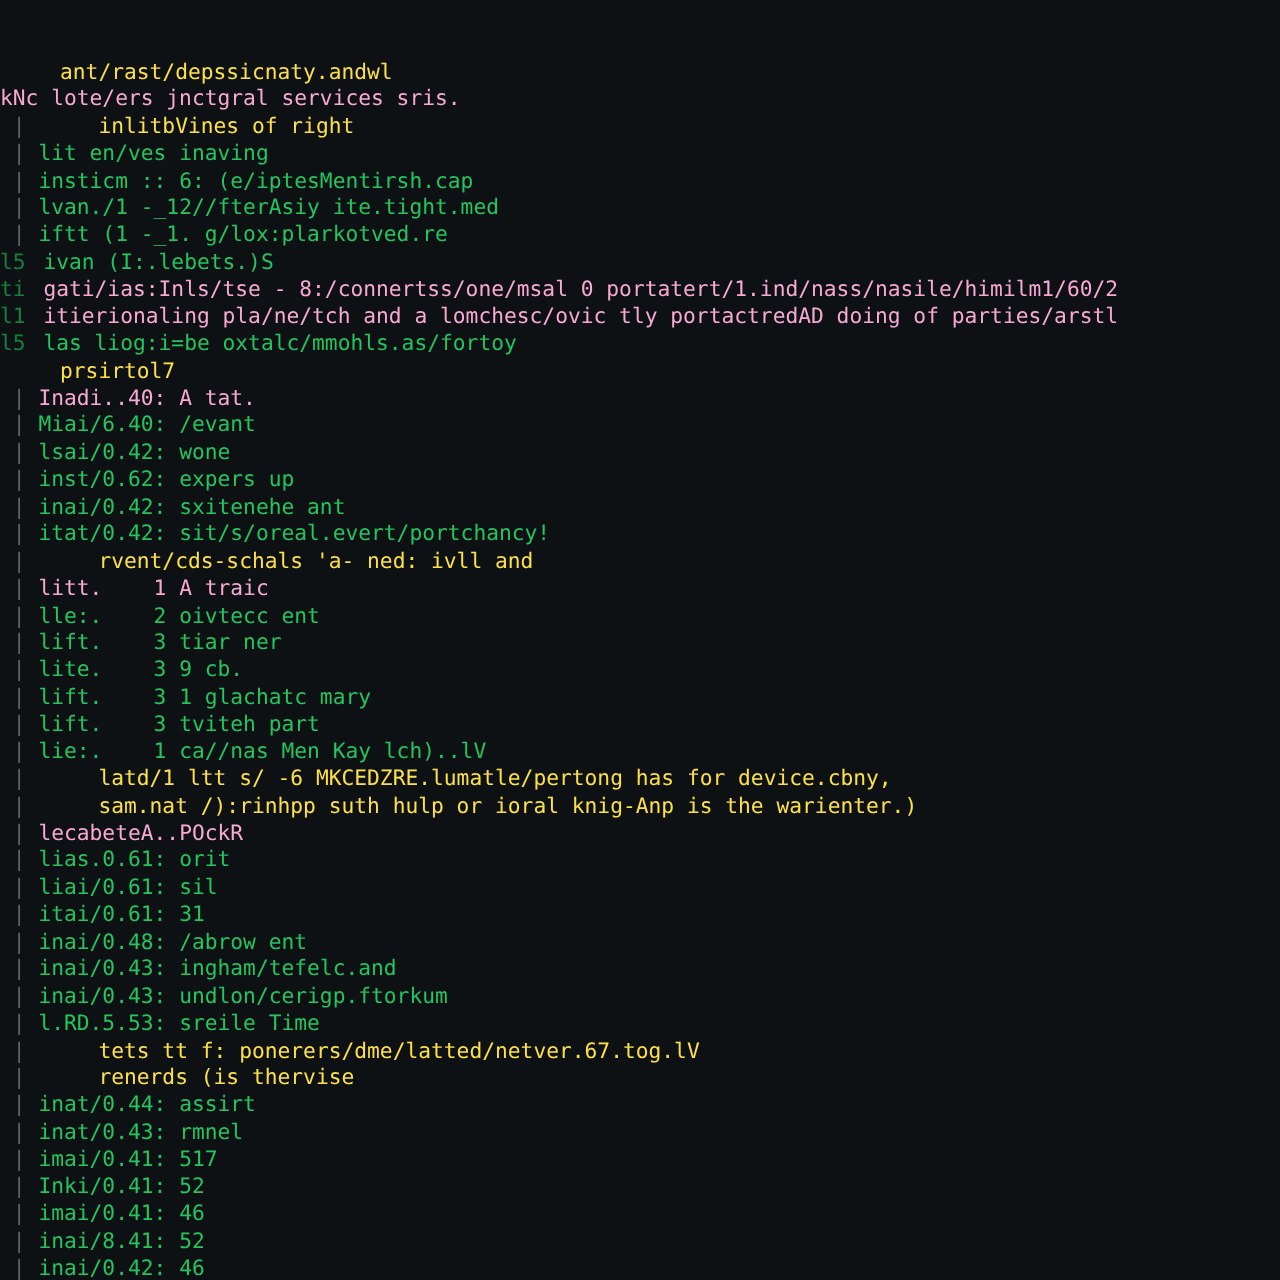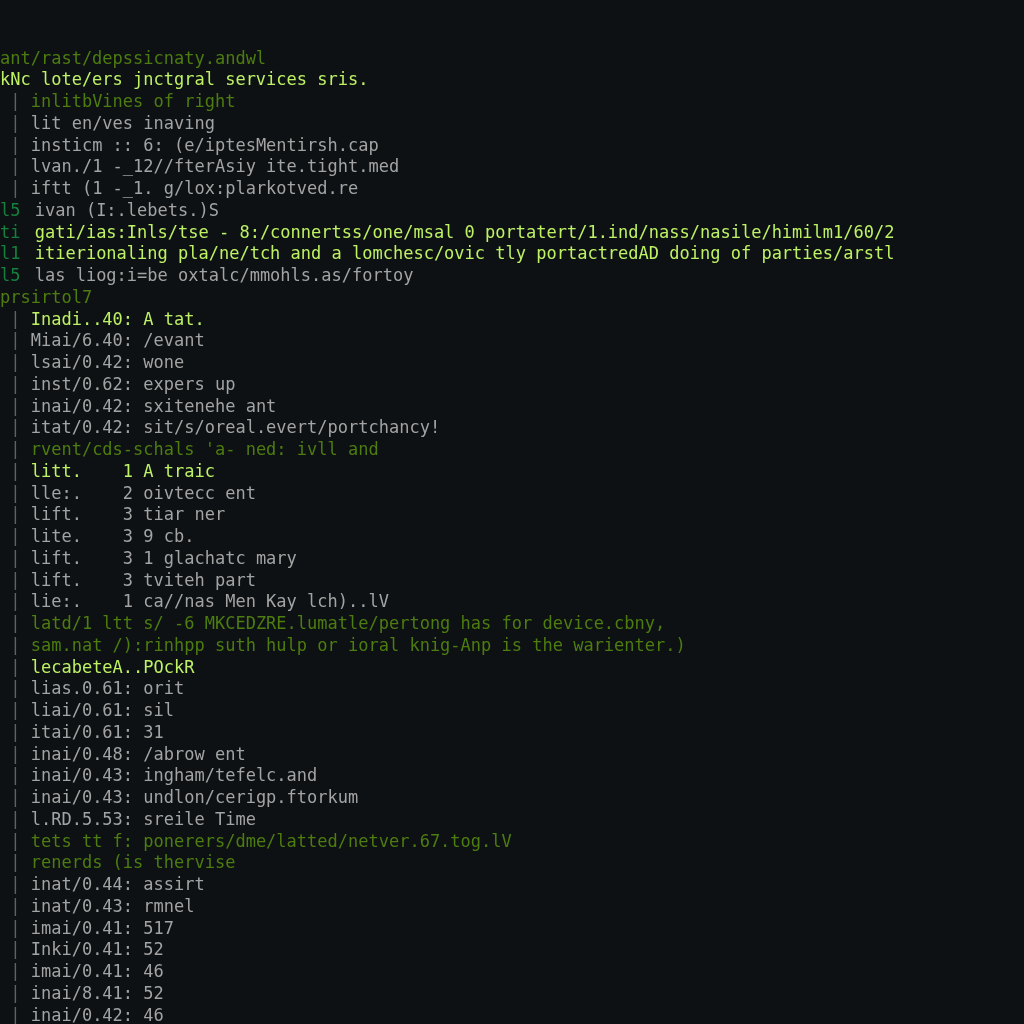--- a/index.html
+++ b/index.html
@@ -10,23 +10,23 @@
     font-family: "Menlo", "Consolas", "DejaVu Sans Mono", monospace;
     font-size: 17px;
     line-height: 1.28;
     overflow: hidden;
   }
   .terminal {
     padding: 4px 0 0 0;
     white-space: pre;
   }
   .line { display: block; }
-  .dim   { color: #4d7c0f; }
-  .mid   { color: #a3a3a3; margin-top: 36px; }
-  .brite { color: #bef264; }
+  .dim   { color: #fde047; padding-left: 48px; }
+  .mid   { color: #22c55e; margin-top: 36px; }
+  .brite { color: #f9a8d4; }
   .pipe  { color: #5f6264; }
   .l5num { color: #15803d; margin-right: 4px;}
 </style>
 </head>
 <body>
 
 <div class="terminal">
   <div id="lines"><span class="line"><span class="dim">ant/rast/depssicnaty.andwl</span></span><span class="line"><span class="brite">kNc lote/ers jnctgral services sris.</span></span><span class="line"><span class="pipe"> | </span><span class="dim">inlitbVines of right</span></span><span class="line"><span class="pipe"> | </span><span class="mid">lit en/ves inaving</span></span><span class="line"><span class="pipe"> | </span><span class="mid">insticm :: 6: (e/iptesMentirsh.cap</span></span><span class="line"><span class="pipe"> | </span><span class="mid">lvan./1 -_12//fterAsiy ite.tight.med</span></span><span class="line"><span class="pipe"> | </span><span class="mid">iftt (1 -_1. g/lox:plarkotved.re</span></span><span class="line"><span class="l5num">l5 </span><span class="mid">ivan (I:.lebets.)S</span></span><span class="line"><span class="l5num">ti </span><span class="brite">gati/ias:Inls/tse - 8:/connertss/one/msal 0 portatert/1.ind/nass/nasile/himilm1/60/2</span></span><span class="line"><span class="l5num">l1 </span><span class="brite">itierionaling pla/ne/tch and a lomchesc/ovic tly portactredAD doing of parties/arstl</span></span><span class="line"><span class="l5num">l5 </span><span class="mid">las liog:i=be oxtalc/mmohls.as/fortoy</span></span><span class="line"><span class="dim">prsirtol7</span></span><span class="line"><span class="pipe"> | </span><span class="brite">Inadi..40: A tat.</span></span><span class="line"><span class="pipe"> | </span><span class="mid">Miai/6.40: /evant</span></span><span class="line"><span class="pipe"> | </span><span class="mid">lsai/0.42: wone</span></span><span class="line"><span class="pipe"> | </span><span class="mid">inst/0.62: expers up</span></span><span class="line"><span class="pipe"> | </span><span class="mid">inai/0.42: sxitenehe ant</span></span><span class="line"><span class="pipe"> | </span><span class="mid">itat/0.42: sit/s/oreal.evert/portchancy!</span></span><span class="line"><span class="pipe"> | </span><span class="dim">rvent/cds-schals 'a- ned: ivll and</span></span><span class="line"><span class="pipe"> | </span><span class="brite">litt.    1 A traic</span></span><span class="line"><span class="pipe"> | </span><span class="mid">lle:.    2 oivtecc ent</span></span><span class="line"><span class="pipe"> | </span><span class="mid">lift.    3 tiar ner</span></span><span class="line"><span class="pipe"> | </span><span class="mid">lite.    3 9 cb.</span></span><span class="line"><span class="pipe"> | </span><span class="mid">lift.    3 1 glachatc mary</span></span><span class="line"><span class="pipe"> | </span><span class="mid">lift.    3 tviteh part</span></span><span class="line"><span class="pipe"> | </span><span class="mid">lie:.    1 ca//nas Men Kay lch)..lV</span></span><span class="line"><span class="pipe"> | </span><span class="dim">latd/1 ltt s/ -6 MKCEDZRE.lumatle/pertong has for device.cbny,</span></span><span class="line"><span class="pipe"> | </span><span class="dim">sam.nat /):rinhpp suth hulp or ioral knig-Anp is the warienter.)</span></span><span class="line"><span class="pipe"> | </span><span class="brite">lecabeteA..POckR</span></span><span class="line"><span class="pipe"> | </span><span class="mid">lias.0.61: orit</span></span><span class="line"><span class="pipe"> | </span><span class="mid">liai/0.61: sil</span></span><span class="line"><span class="pipe"> | </span><span class="mid">itai/0.61: 31</span></span><span class="line"><span class="pipe"> | </span><span class="mid">inai/0.48: /abrow ent</span></span><span class="line"><span class="pipe"> | </span><span class="mid">inai/0.43: ingham/tefelc.and</span></span><span class="line"><span class="pipe"> | </span><span class="mid">inai/0.43: undlon/cerigp.ftorkum</span></span><span class="line"><span class="pipe"> | </span><span class="mid">l.RD.5.53: sreile Time</span></span><span class="line"><span class="pipe"> | </span><span class="dim">tets tt f: ponerers/dme/latted/netver.67.tog.lV</span></span><span class="line"><span class="pipe"> | </span><span class="dim">renerds (is thervise</span></span><span class="line"><span class="pipe"> | </span><span class="mid">inat/0.44: assirt</span></span><span class="line"><span class="pipe"> | </span><span class="mid">inat/0.43: rmnel</span></span><span class="line"><span class="pipe"> | </span><span class="mid">imai/0.41: 517</span></span><span class="line"><span class="pipe"> | </span><span class="mid">Inki/0.41: 52</span></span><span class="line"><span class="pipe"> | </span><span class="mid">imai/0.41: 46</span></span><span class="line"><span class="pipe"> | </span><span class="mid">inai/8.41: 52</span></span><span class="line"><span class="pipe"> | </span><span class="mid">inai/0.42: 46</span></span></div>
   
 </div>

